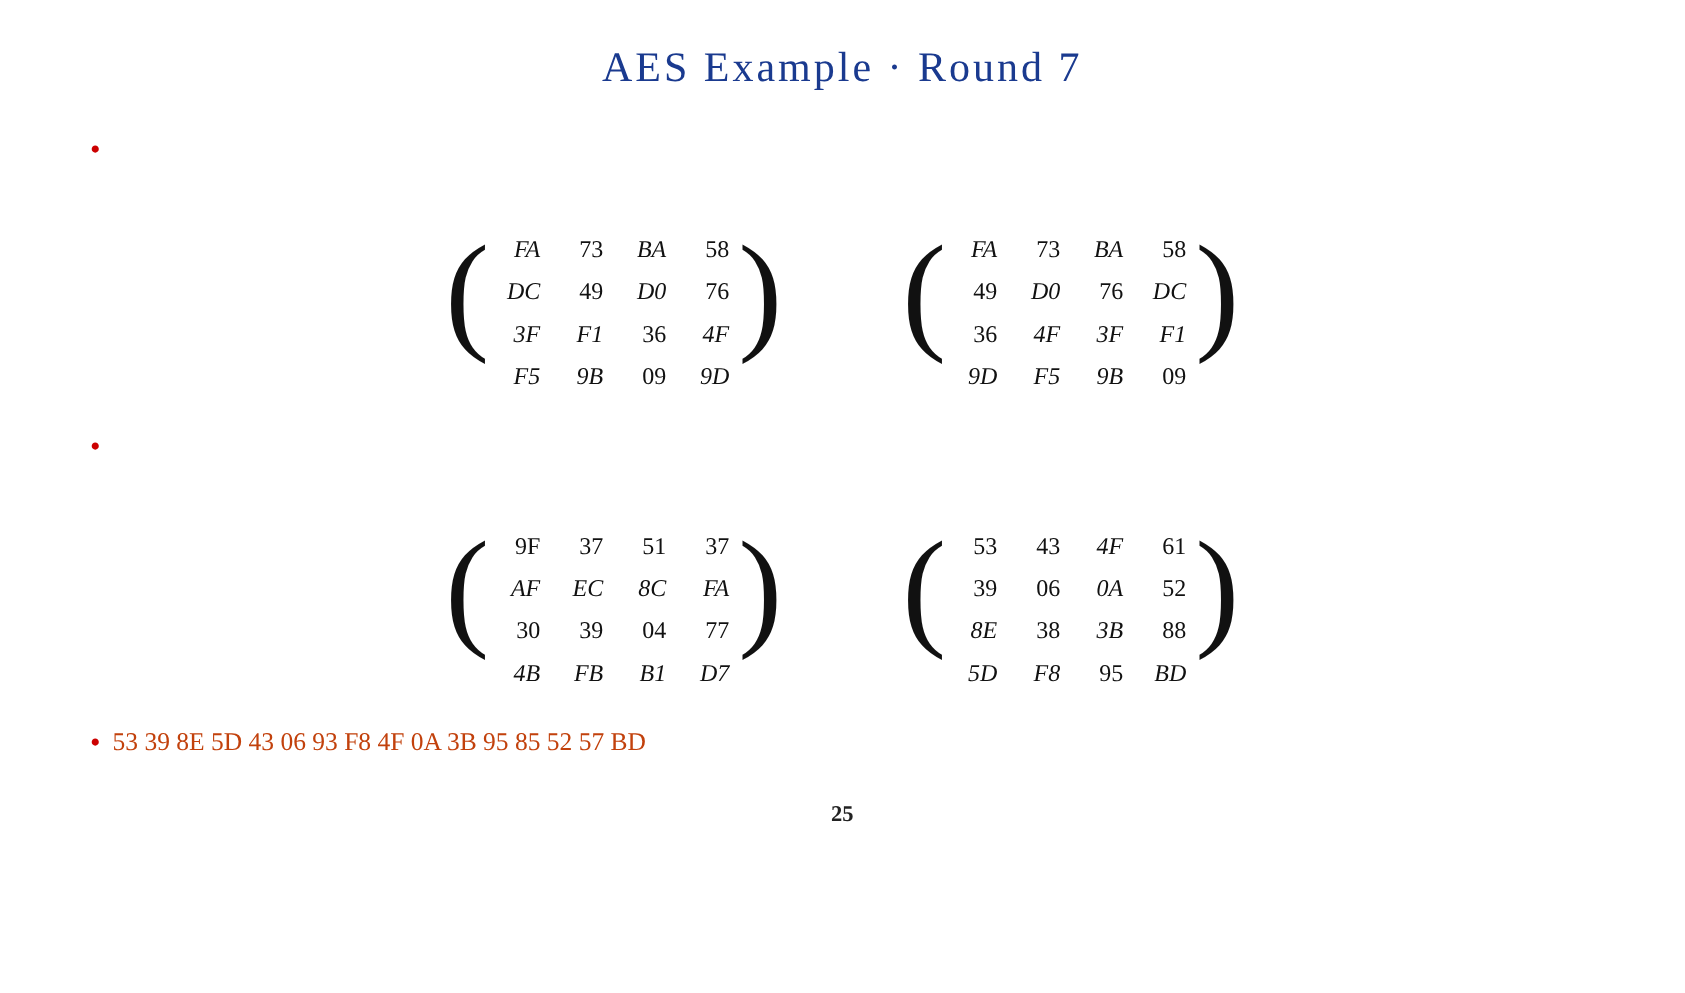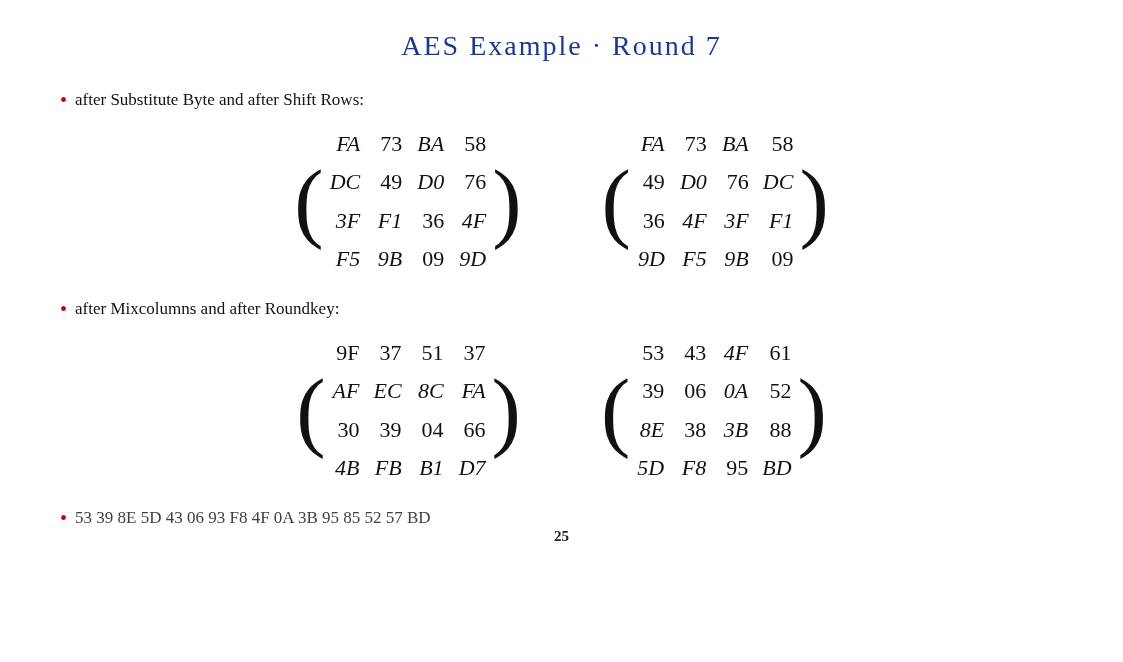--- a/index.html
+++ b/index.html
@@ -77,23 +77,24 @@
       position: relative;
       top: 0px;
     }
 
     .matrix-content {
       display: grid;
       grid-template-columns: repeat(4, auto);
       gap: 2px 14px;
       padding: 4px 6px;
       font-family: 'Times New Roman', Times, serif;
-      font-size: 22px;
+      font-size: 16px;
       line-height: 1.65;
       text-align: right;
+      margin-top: 28px;
     }
 
     .matrix-cell {
       font-style: italic;
       color: #111;
       min-width: 28px;
       text-align: right;
     }
 
     .matrix-cell.normal {
@@ -103,42 +104,41 @@
     .output-line {
       margin-top: 12px;
       font-size: 17px;
       color: #111;
       display: flex;
       align-items: center;
       gap: 8px;
     }
 
     .output-values {
-      color: #404040;
+      color: #c2410c;
     }
 
     .page-number {
       text-align: center;
       font-size: 15px;
       color: #222;
-      margin-top: 0;
+      margin-top: 30px;
       font-weight: bold;
     }
   </style>
 </head>
 <body>
 
 <div class="page">
 
   <h1 class="title">AES Example · Round 7</h1>
 
   <div class="bullet-section">
     <div class="bullet-label">
       <span class="bullet-dot">•</span>
-      <span>after Substitute Byte and after Shift Rows:</span>
     </div>
     <div class="matrices-row">
 
       <div class="matrix-wrapper">
         <span class="matrix-bracket-left">(</span>
         <div class="matrix-content">
           <span class="matrix-cell"><i>FA</i></span>
           <span class="matrix-cell normal">73</span>
           <span class="matrix-cell"><i>BA</i></span>
           <span class="matrix-cell normal">58</span>
@@ -185,41 +185,40 @@
           <span class="matrix-cell normal">09</span>
         </div>
         <span class="matrix-bracket-right">)</span>
       </div>
     </div>
   </div>
 
   <div class="bullet-section">
     <div class="bullet-label">
       <span class="bullet-dot">•</span>
-      <span>after Mixcolumns and after Roundkey:</span>
     </div>
     <div class="matrices-row">
 
       <div class="matrix-wrapper">
         <span class="matrix-bracket-left">(</span>
         <div class="matrix-content">
           <span class="matrix-cell normal">9F</span>
           <span class="matrix-cell normal">37</span>
           <span class="matrix-cell normal">51</span>
           <span class="matrix-cell normal">37</span>
 
           <span class="matrix-cell"><i>AF</i></span>
           <span class="matrix-cell"><i>EC</i></span>
           <span class="matrix-cell"><i>8C</i></span>
           <span class="matrix-cell"><i>FA</i></span>
 
           <span class="matrix-cell normal">30</span>
           <span class="matrix-cell normal">39</span>
           <span class="matrix-cell normal">04</span>
-          <span class="matrix-cell normal">66</span>
+          <span class="matrix-cell normal">77</span>
 
           <span class="matrix-cell"><i>4B</i></span>
           <span class="matrix-cell"><i>FB</i></span>
           <span class="matrix-cell"><i>B1</i></span>
           <span class="matrix-cell"><i>D7</i></span>
         </div>
         <span class="matrix-bracket-right">)</span>
       </div>
 
       <div class="matrix-wrapper">

